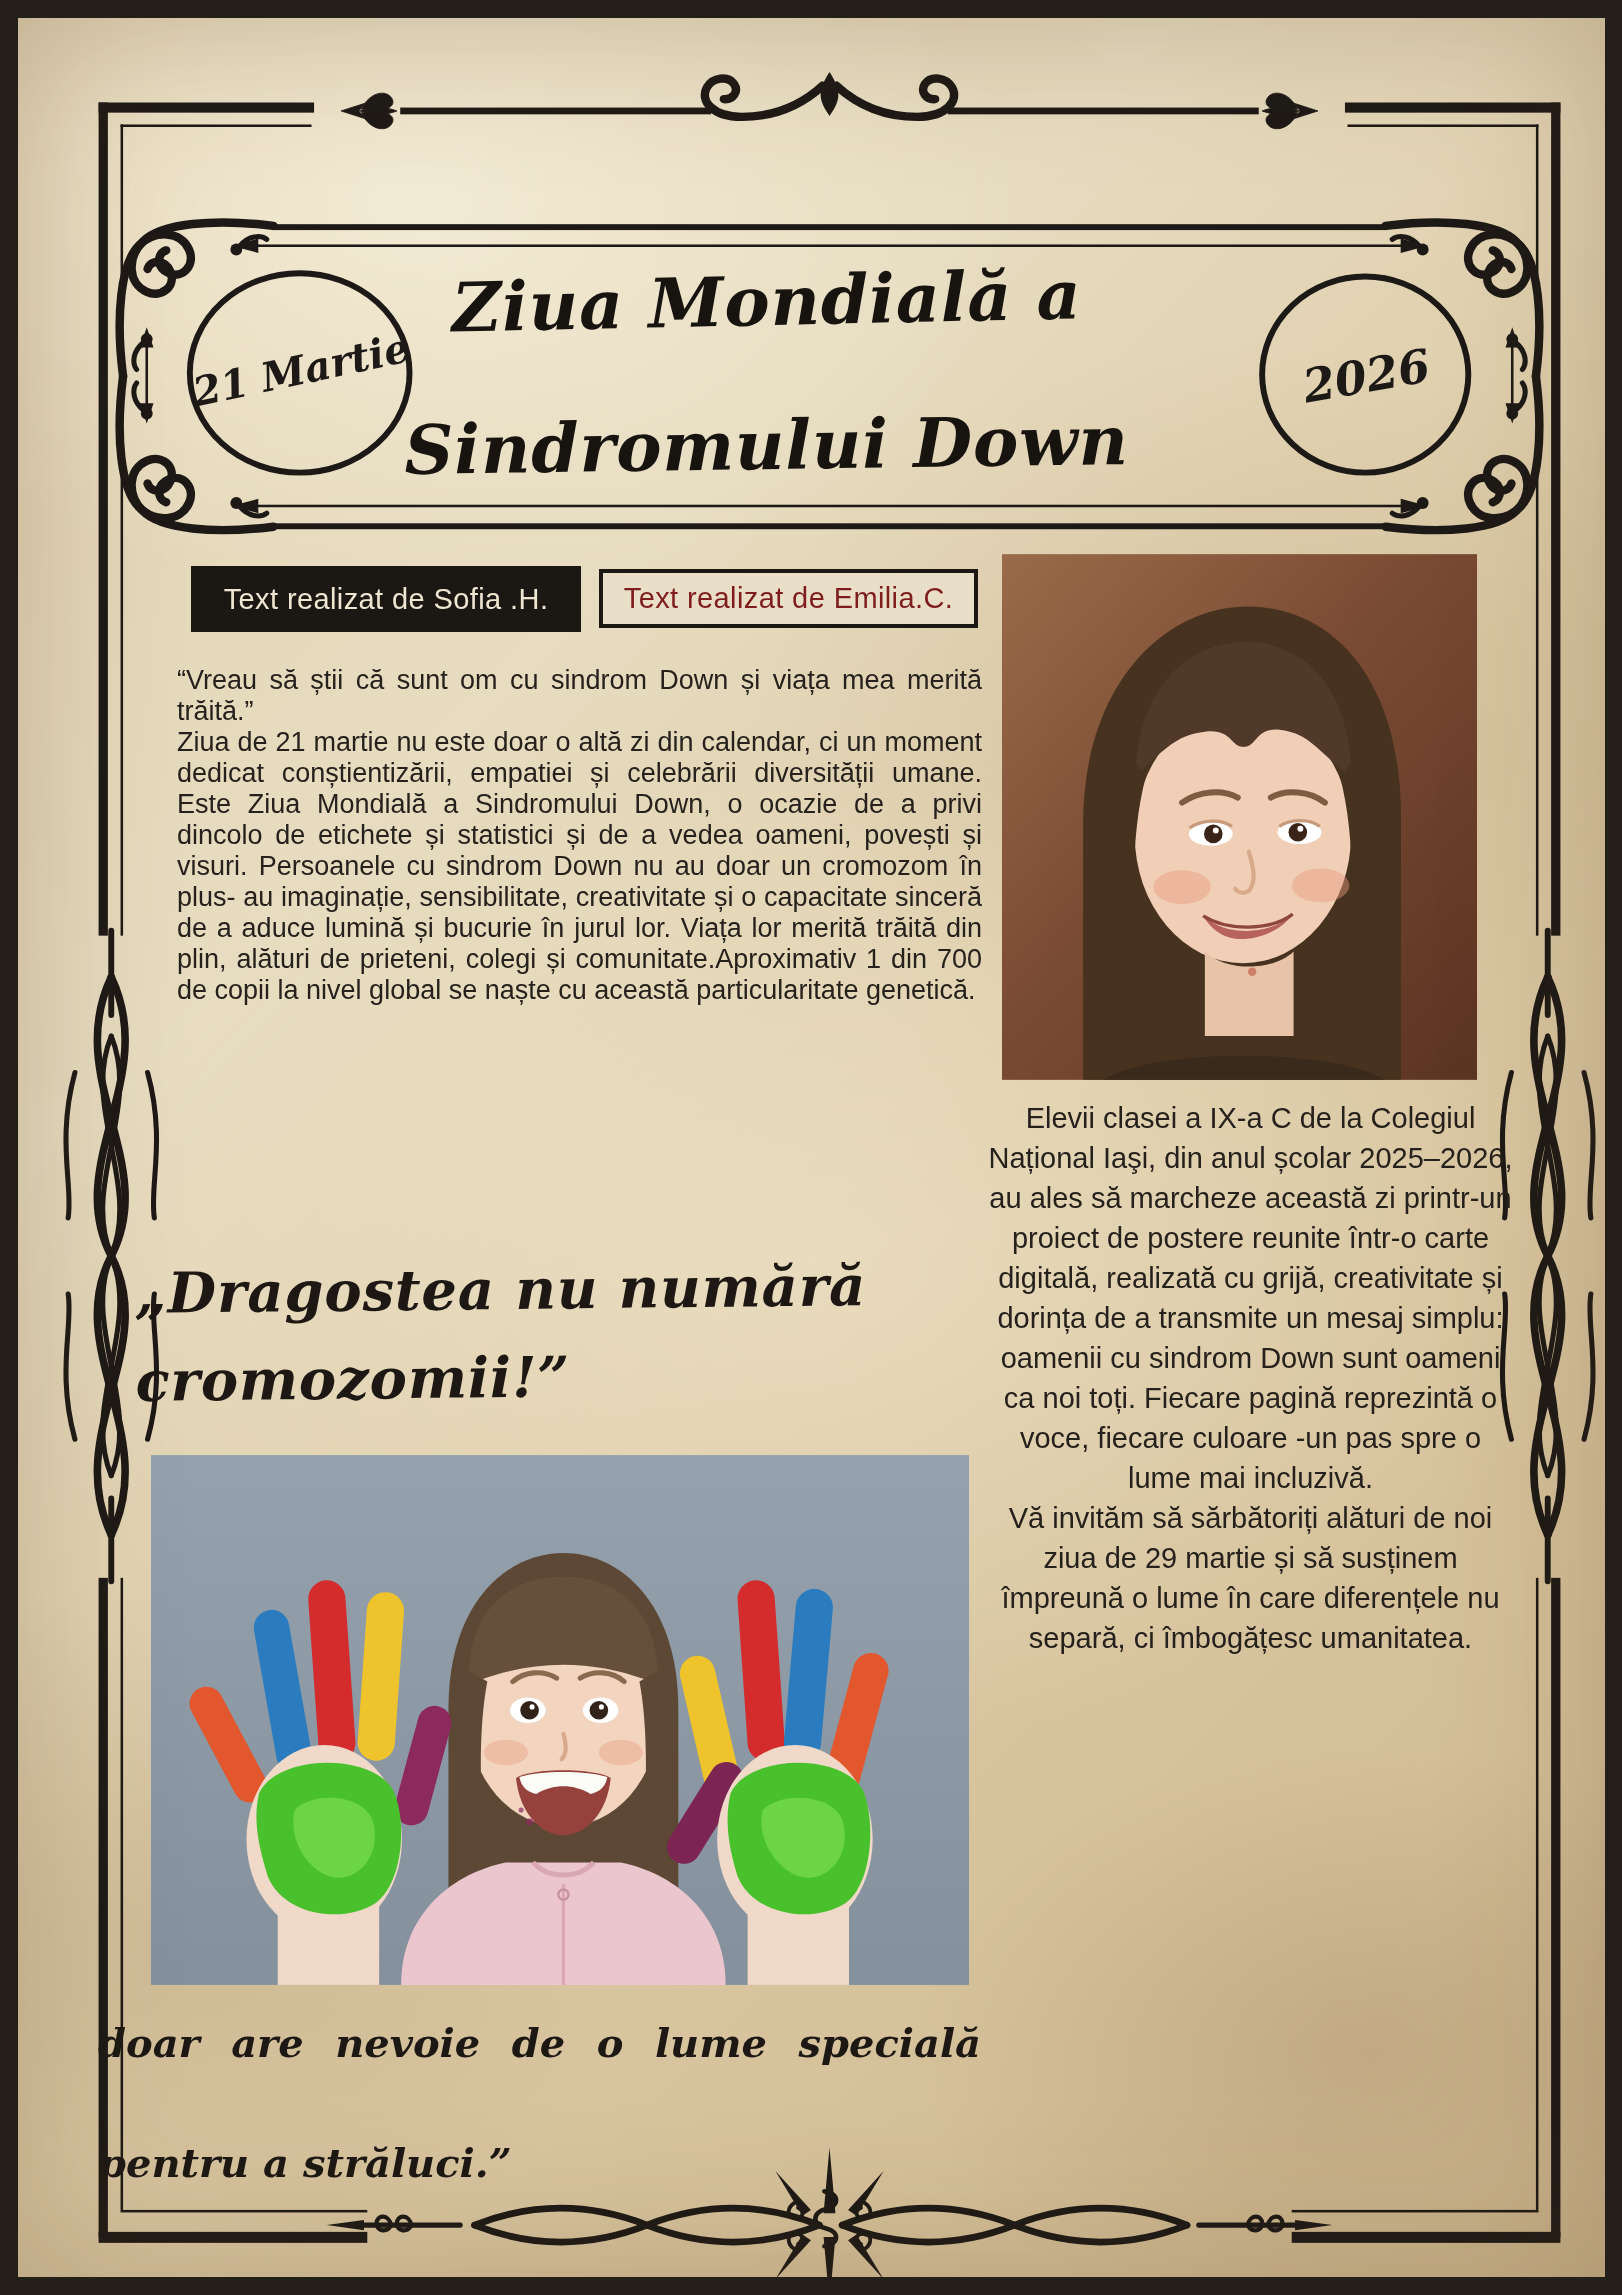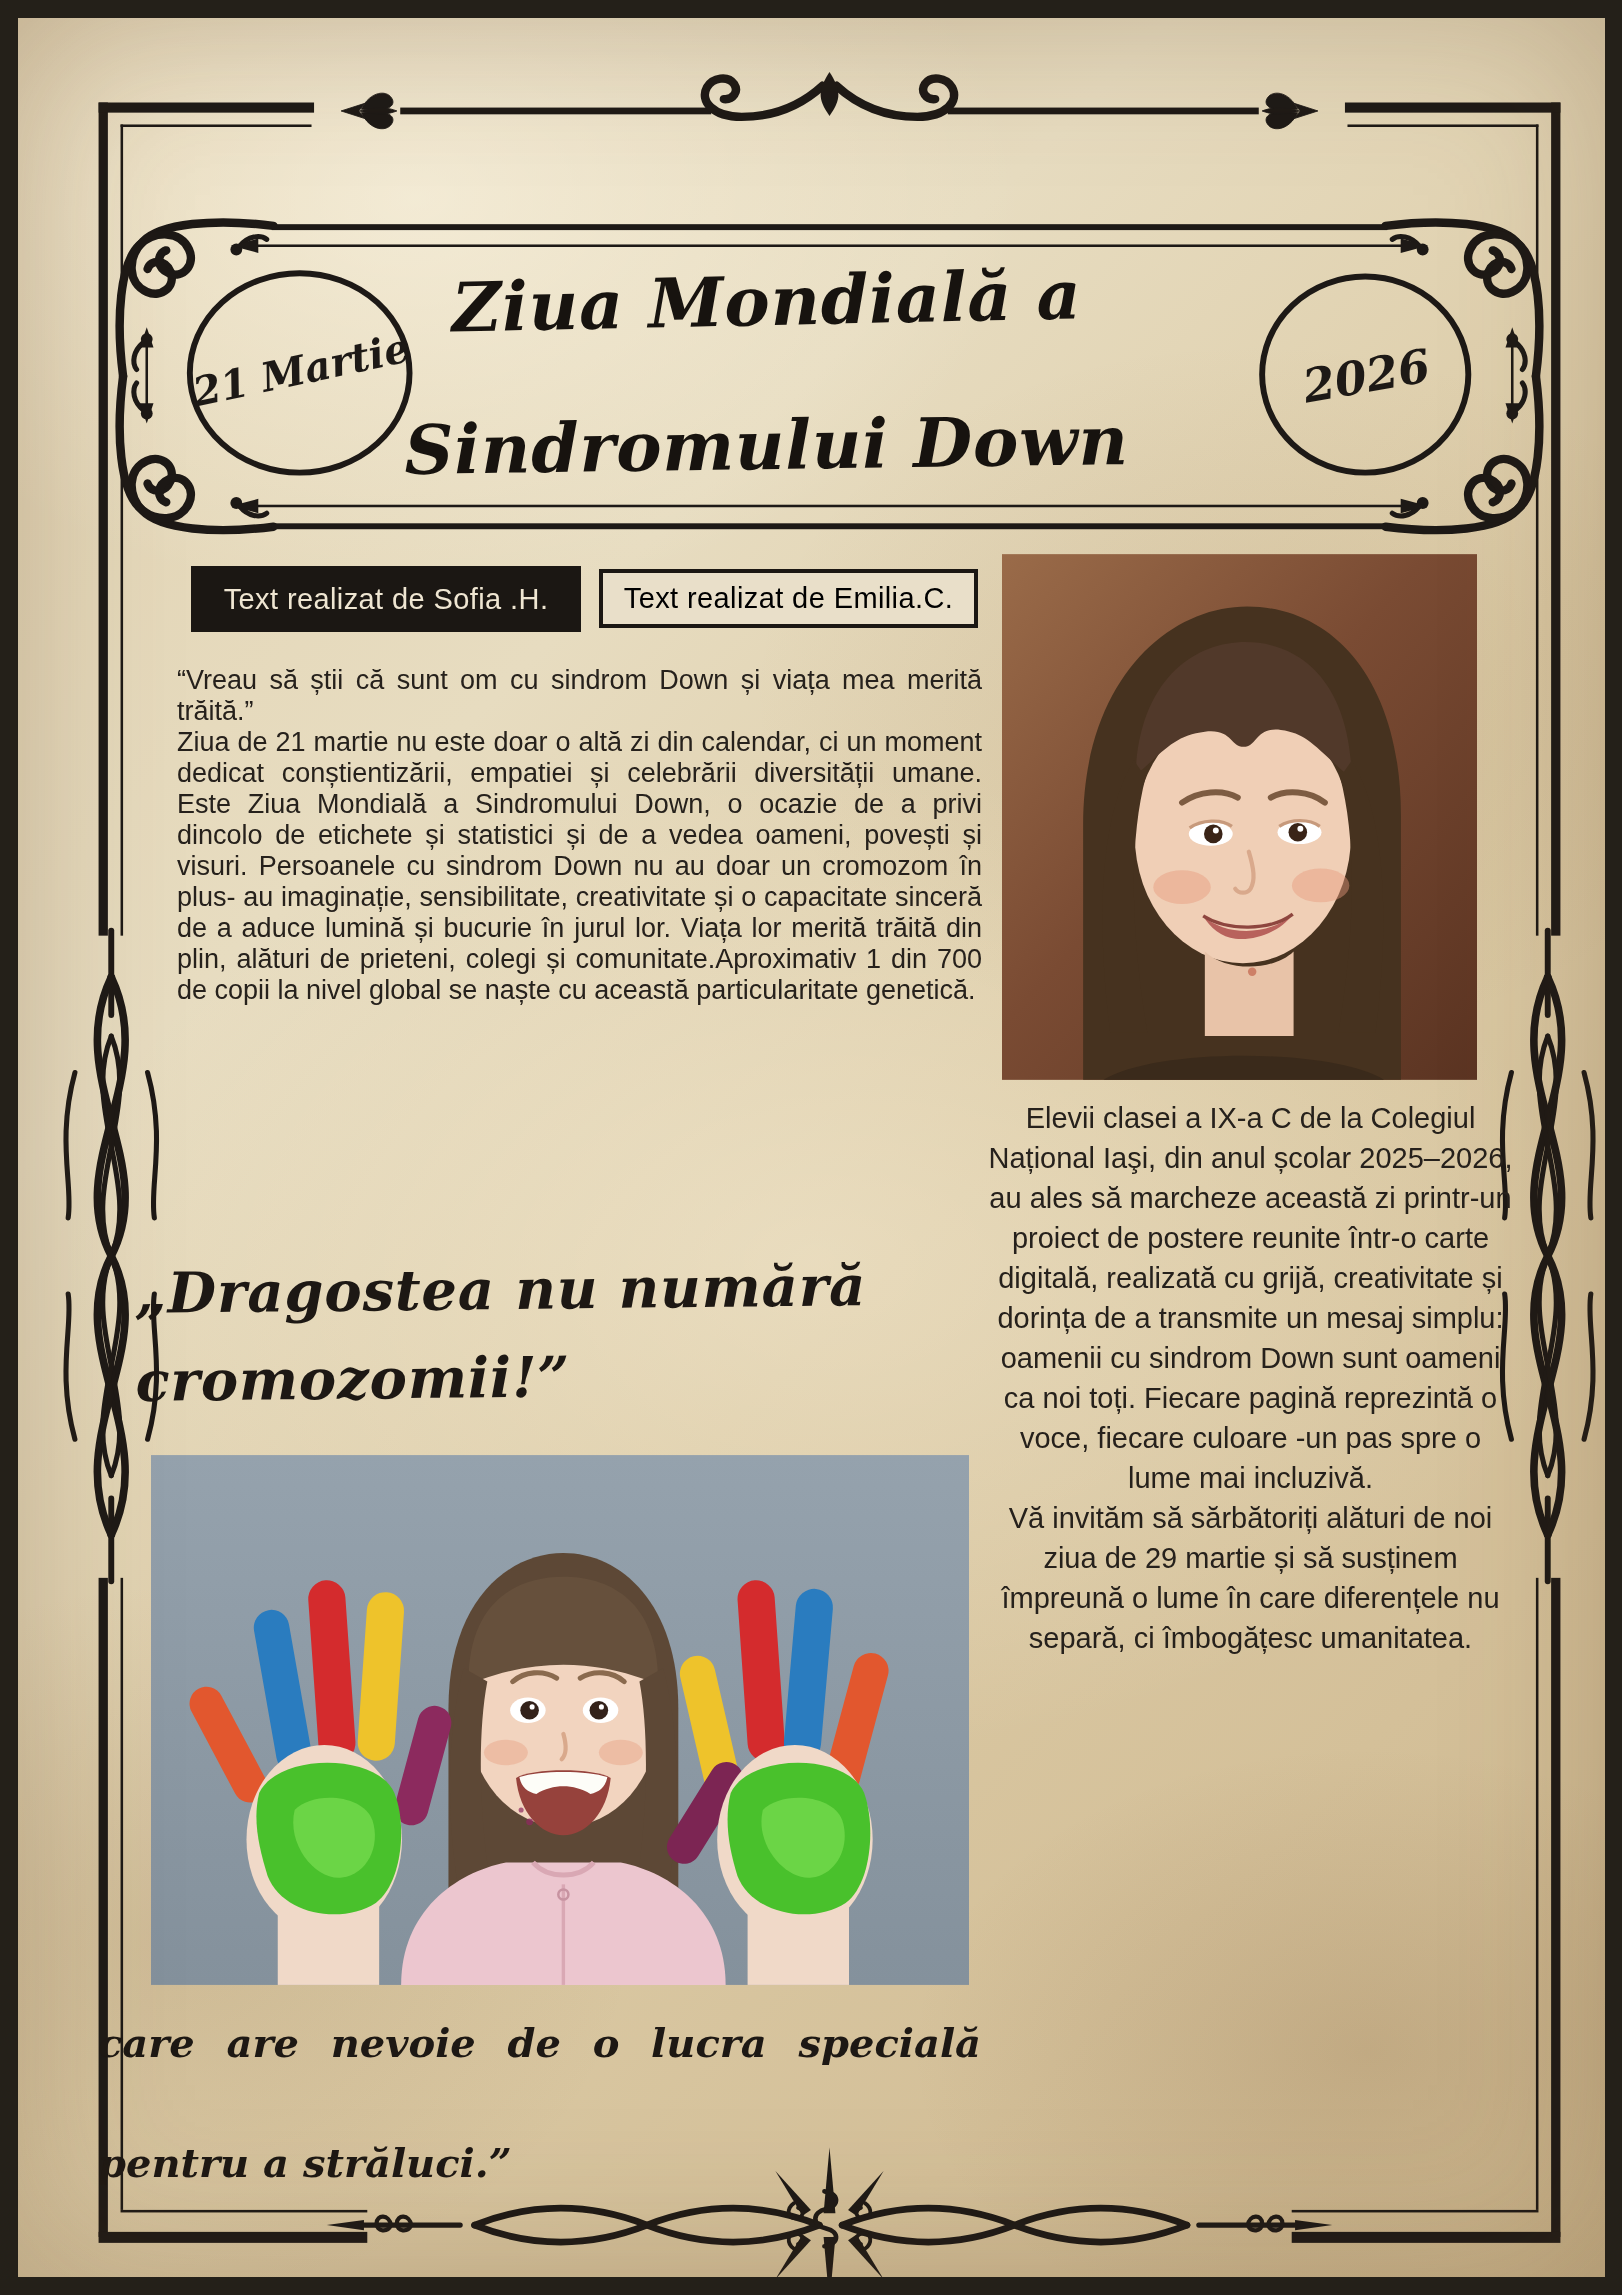--- a/index.html
+++ b/index.html
@@ -22,21 +22,21 @@
   .badge-text{color:#1d1916;font-family:"DejaVu Serif",serif;font-style:italic;font-weight:bold;text-align:center;}
   .date-badge{left:173px;top:328px;width:220px;font-size:40px;transform:rotate(-12deg);}
   .year-badge{left:1247px;top:331px;width:203px;font-size:46px;transform:rotate(-10deg);}
   .title{left:385px;width:727px;text-align:center;color:#17130f;
          font-family:"DejaVu Serif",serif;font-style:italic;font-weight:bold;font-size:68px;letter-spacing:0.8px;}
   .title1{top:243px;transform:rotate(-1.2deg);}
   .title2{top:387px;transform:rotate(-0.8deg);}
   
   .byline{display:flex;align-items:center;justify-content:center;font-size:29px;letter-spacing:0.4px;}
   .byline1{left:173px;top:548px;width:390px;height:66px;background:#1b1713;color:#efe6d2;}
-  .byline2{left:581px;top:551px;width:379px;height:59px;background:#e9dfc9;color:#000000;border:4.2px solid #1b1713;box-sizing:border-box;}
+  .byline2{left:581px;top:551px;width:379px;height:59px;background:#e9dfc9;color:#7f1d1d;border:4.2px solid #1b1713;box-sizing:border-box;}
   
   .leftcol{left:159px;top:647px;width:805px;color:#26211c;font-size:27px;line-height:31px;text-align:justify;}
   .leftcol p{margin:0;}
   .rightcol{left:969px;top:1080px;width:527px;color:#26211c;font-size:29px;line-height:40px;text-align:center;}
   .rightcol p{margin:0;}
   
   .script{font-family:"DejaVu Serif",serif;font-style:italic;font-weight:bold;color:#1d1814;}
   .quote-love{left:117px;top:1227px;width:744px;font-size:56px;line-height:88px;letter-spacing:0.8px;transform:rotate(-.6deg);}
   .quote-child{left:80px;top:1995px;width:883px;font-size:40px;line-height:60px;}
   .jline{text-align:justify;}
@@ -289,19 +289,19 @@
       <rect x="814" y="232" width="42" height="172" rx="21" fill="#e2572e" transform="rotate(15 835 318)"></rect>
       <rect x="636" y="356" width="40" height="135" rx="20" fill="#7c2553" transform="rotate(32 656 423)"></rect>
       <ellipse cx="762" cy="455" rx="92" ry="112" fill="#f0d9c8"></ellipse>
       <rect x="706" y="520" width="120" height="107" fill="#f0d9c8"></rect>
       <path d="M686,400 C708,352 824,352 844,400 C858,440 852,508 822,530 C782,556 712,544 694,498 C684,466 678,432 686,400 Z" fill="#49c12c"></path>
       <path d="M724,420 C744,398 806,400 818,432 C828,462 812,496 782,500 C752,504 714,462 724,420 Z" fill="#74d94e" opacity=".8"></path>
     </g>
   </svg>
 
   <div class="abs script quote-child">
-    <div class="jline">care are nevoie de o lucra specială</div>
+    <div class="jline">doar are nevoie de o lume specială</div>
     <div>pentru a străluci.”</div>
   </div>
 
   <div class="vignette"></div>
 </div>
 
 
 </body></html>

